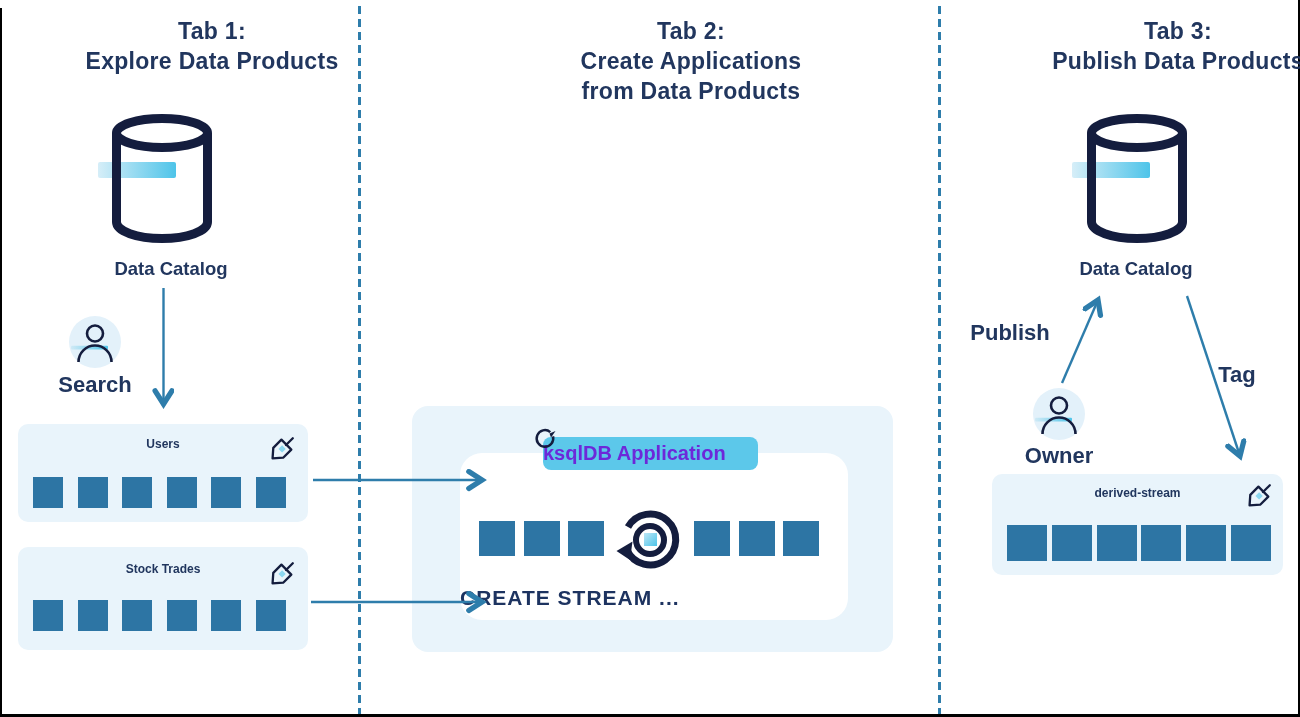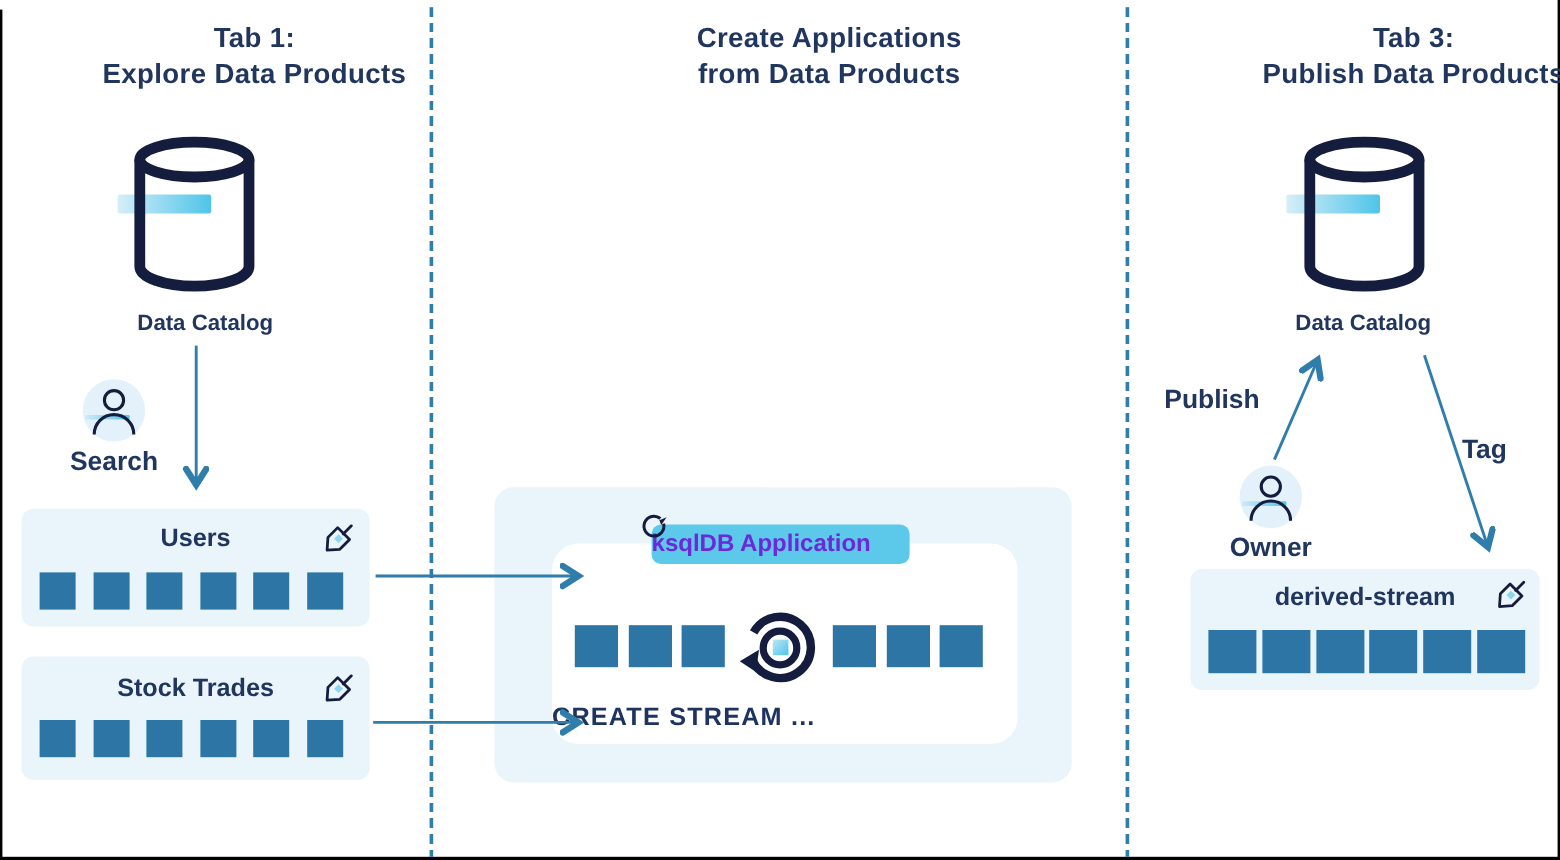--- a/index.html
+++ b/index.html
@@ -40,21 +40,21 @@
   .cyl{position:absolute;z-index:2;}
   .icon-circle{
     position:absolute;width:52px;height:52px;border-radius:50%;
     background:var(--icon-circle-bg);
   }
   .icon-circle svg{position:absolute;left:0;top:0;}
   .stream-box{
     position:absolute;width:290px;background:var(--panel-bg);border-radius:10px;
   }
   .stream-title{
-    position:absolute;left:0;right:0;text-align:center;font-weight:600;font-size:21px;
+    position:absolute;left:0;right:0;text-align:center;font-weight:600;font-size:12px;
     color:var(--navy-text);
   }
   .tag{position:absolute;}
   .squares{position:absolute;display:flex;}
   .squares .sq{background:var(--square-teal);flex:none;}
   .squares-30{gap:14.5px;}
   .squares-30 .sq{width:30px;height:31px;}
   .squares-36{gap:8.5px;}
   .squares-36 .sq{width:36px;height:35px;}
   .squares-40{gap:4.8px;}
@@ -140,20 +140,21 @@
         <div class="sq"></div>
         <div class="sq"></div>
         <div class="sq"></div>
         <div class="sq"></div>
         <div class="sq"></div>
         <div class="sq"></div>
       </div>
   </div>
 
   <div class="title" style="left:470px;top:16px;width:360px">
+    <div>Tab 2:</div>
     <div>Create Applications</div>
     <div>from Data Products</div>
   </div>
 
   <div class="outer-box"></div>
   <div class="white-box"></div>
 
   <div class="badge">ksqlDB Application</div>
   <svg class="refresh-small" width="26" height="26" viewBox="0 0 26 26">
     <path d="M18.3,7.1 A8.3 8.3 0 1 0 21,11.4" fill="none" stroke="#141d3e" stroke-width="2.5"></path>

